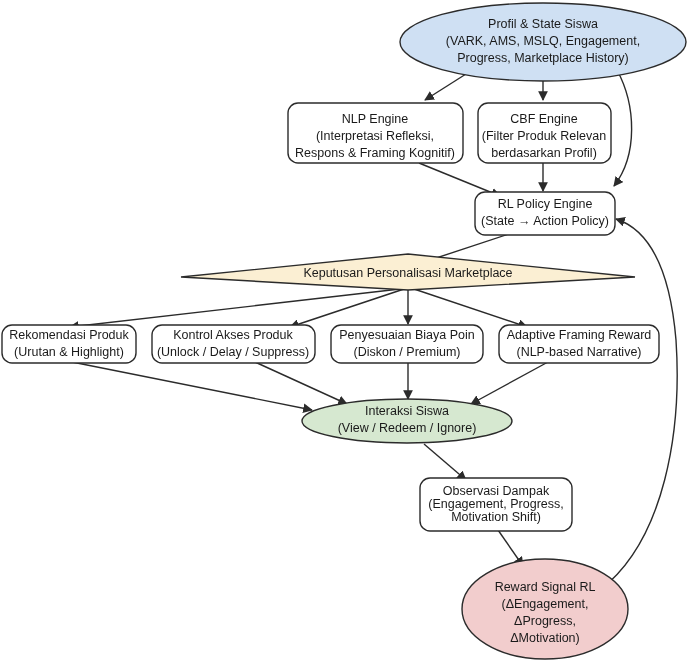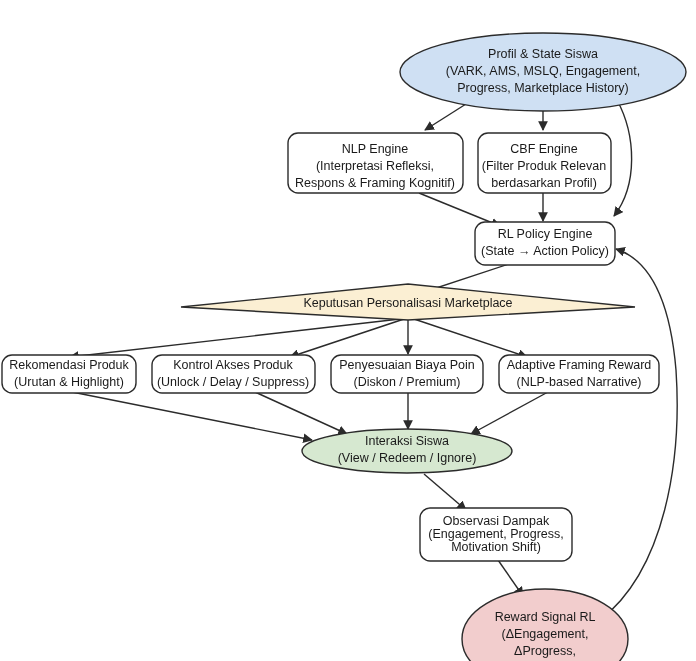--- a/index.html
+++ b/index.html
@@ -10,21 +10,20 @@
   body {
     width: 696px;
     height: 661px;
     font-family: "Liberation Sans", sans-serif;
     overflow: hidden;
   }
   #diagram-root {
     position: relative;
     width: 696px;
     height: 557px;
-    margin-top: 30px;
   }
   svg#flowchart {
     display: block;
     width: 696px;
     height: 661px;
   }
   .node-shape {
     stroke: #2b2b2b;
     stroke-width: 1.4;
   }

